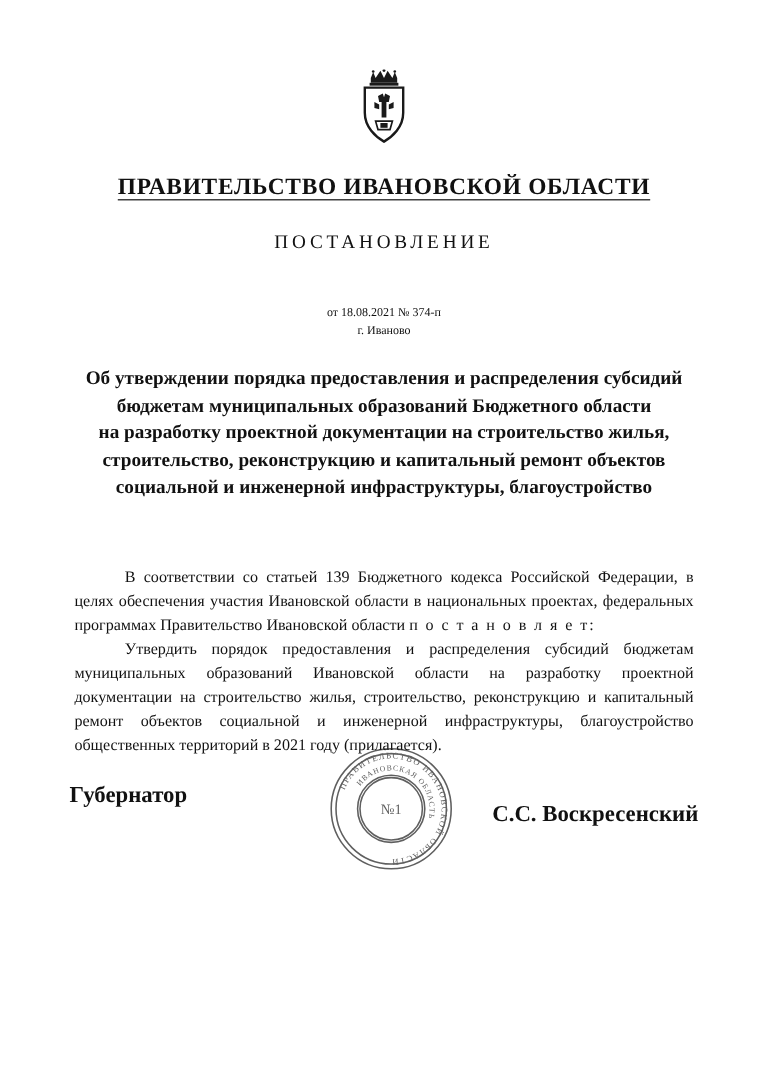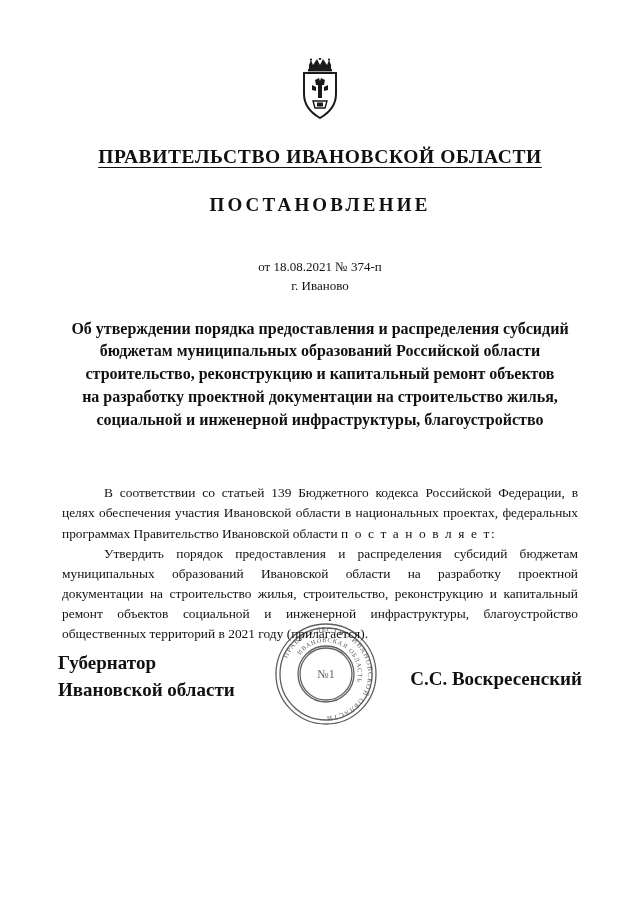--- a/index.html
+++ b/index.html
@@ -40,31 +40,31 @@
     text-align: center;
     font-size: 19.5px;
     font-weight: bold;
     letter-spacing: 0.6px;
     margin-top: 26px;
     text-decoration: underline;
     text-underline-offset: 4px;
   }
   .doc-type {
     text-align: center;
-    font-size: 19px;
-    font-weight: bold;
+    font-size: 16px;
+    font-weight: normal;
     letter-spacing: 3.2px;
     margin-top: 26px;
   }
 
   
   .meta {
     text-align: center;
     margin-top: 42px;
-    font-size: 13px;
+    font-size: 10px;
     line-height: 1.45;
   }
 
   
   .subject {
     margin-top: 22px;
     text-align: center;
     font-size: 16px;
     font-weight: bold;
     line-height: 1.42;
@@ -148,35 +148,34 @@
 
   <div class="doc-type">ПОСТАНОВЛЕНИЕ</div>
 
   <div class="meta">
     <div>от 18.08.2021 № 374-п</div>
     <div>г. Иваново</div>
   </div>
 
   <div class="subject">
     <div>Об утверждении порядка предоставления и распределения субсидий</div>
-    <div>бюджетам муниципальных образований Российской области</div>
+    <div>бюджетам муниципальных образований Бюджетного области</div>
+    <div>на разработку проектной документации на строительство жилья,</div>
     <div>строительство, реконструкцию и капитальный ремонт объектов</div>
-    <div>на разработку проектной документации на строительство жилья,</div>
     <div>социальной и инженерной инфраструктуры, благоустройство</div>
   </div>
 
   <div class="body-text">
     <p><span>В соответствии со статьей 139 Бюджетного кодекса Российской Федерации, в целях обеспечения участия Ивановской области в национальных проектах, федеральных программах Правительство Ивановской области </span><span class="spaced">п о с т а н о в л я е т</span><span>:</span></p>
     <p>Утвердить порядок предоставления и распределения субсидий бюджетам муниципальных образований Ивановской области на разработку проектной документации на строительство жилья, строительство, реконструкцию и капитальный ремонт объектов социальной и инженерной инфраструктуры, благоустройство общественных территорий в 2021 году (прилагается).</p>
   </div>
 
   <div class="signature">
     <div class="sign-left">
       <div>Губернатор</div>
-      <div>Ивановской области</div>
     </div>
     <div class="sign-right">С.С. Воскресенский</div>
   </div>
 
   <div class="stamp">
     <svg viewBox="0 0 108 108" width="108" height="108">
       <defs>
         <path id="arcOuter" d="M 54,54 m -42,0 a 42,42 0 1,1 84,0 a 42,42 0 1,1 -84,0"></path>
         <path id="arcInner" d="M 54,54 m -32,0 a 32,32 0 1,1 64,0 a 32,32 0 1,1 -64,0"></path>
       </defs>

